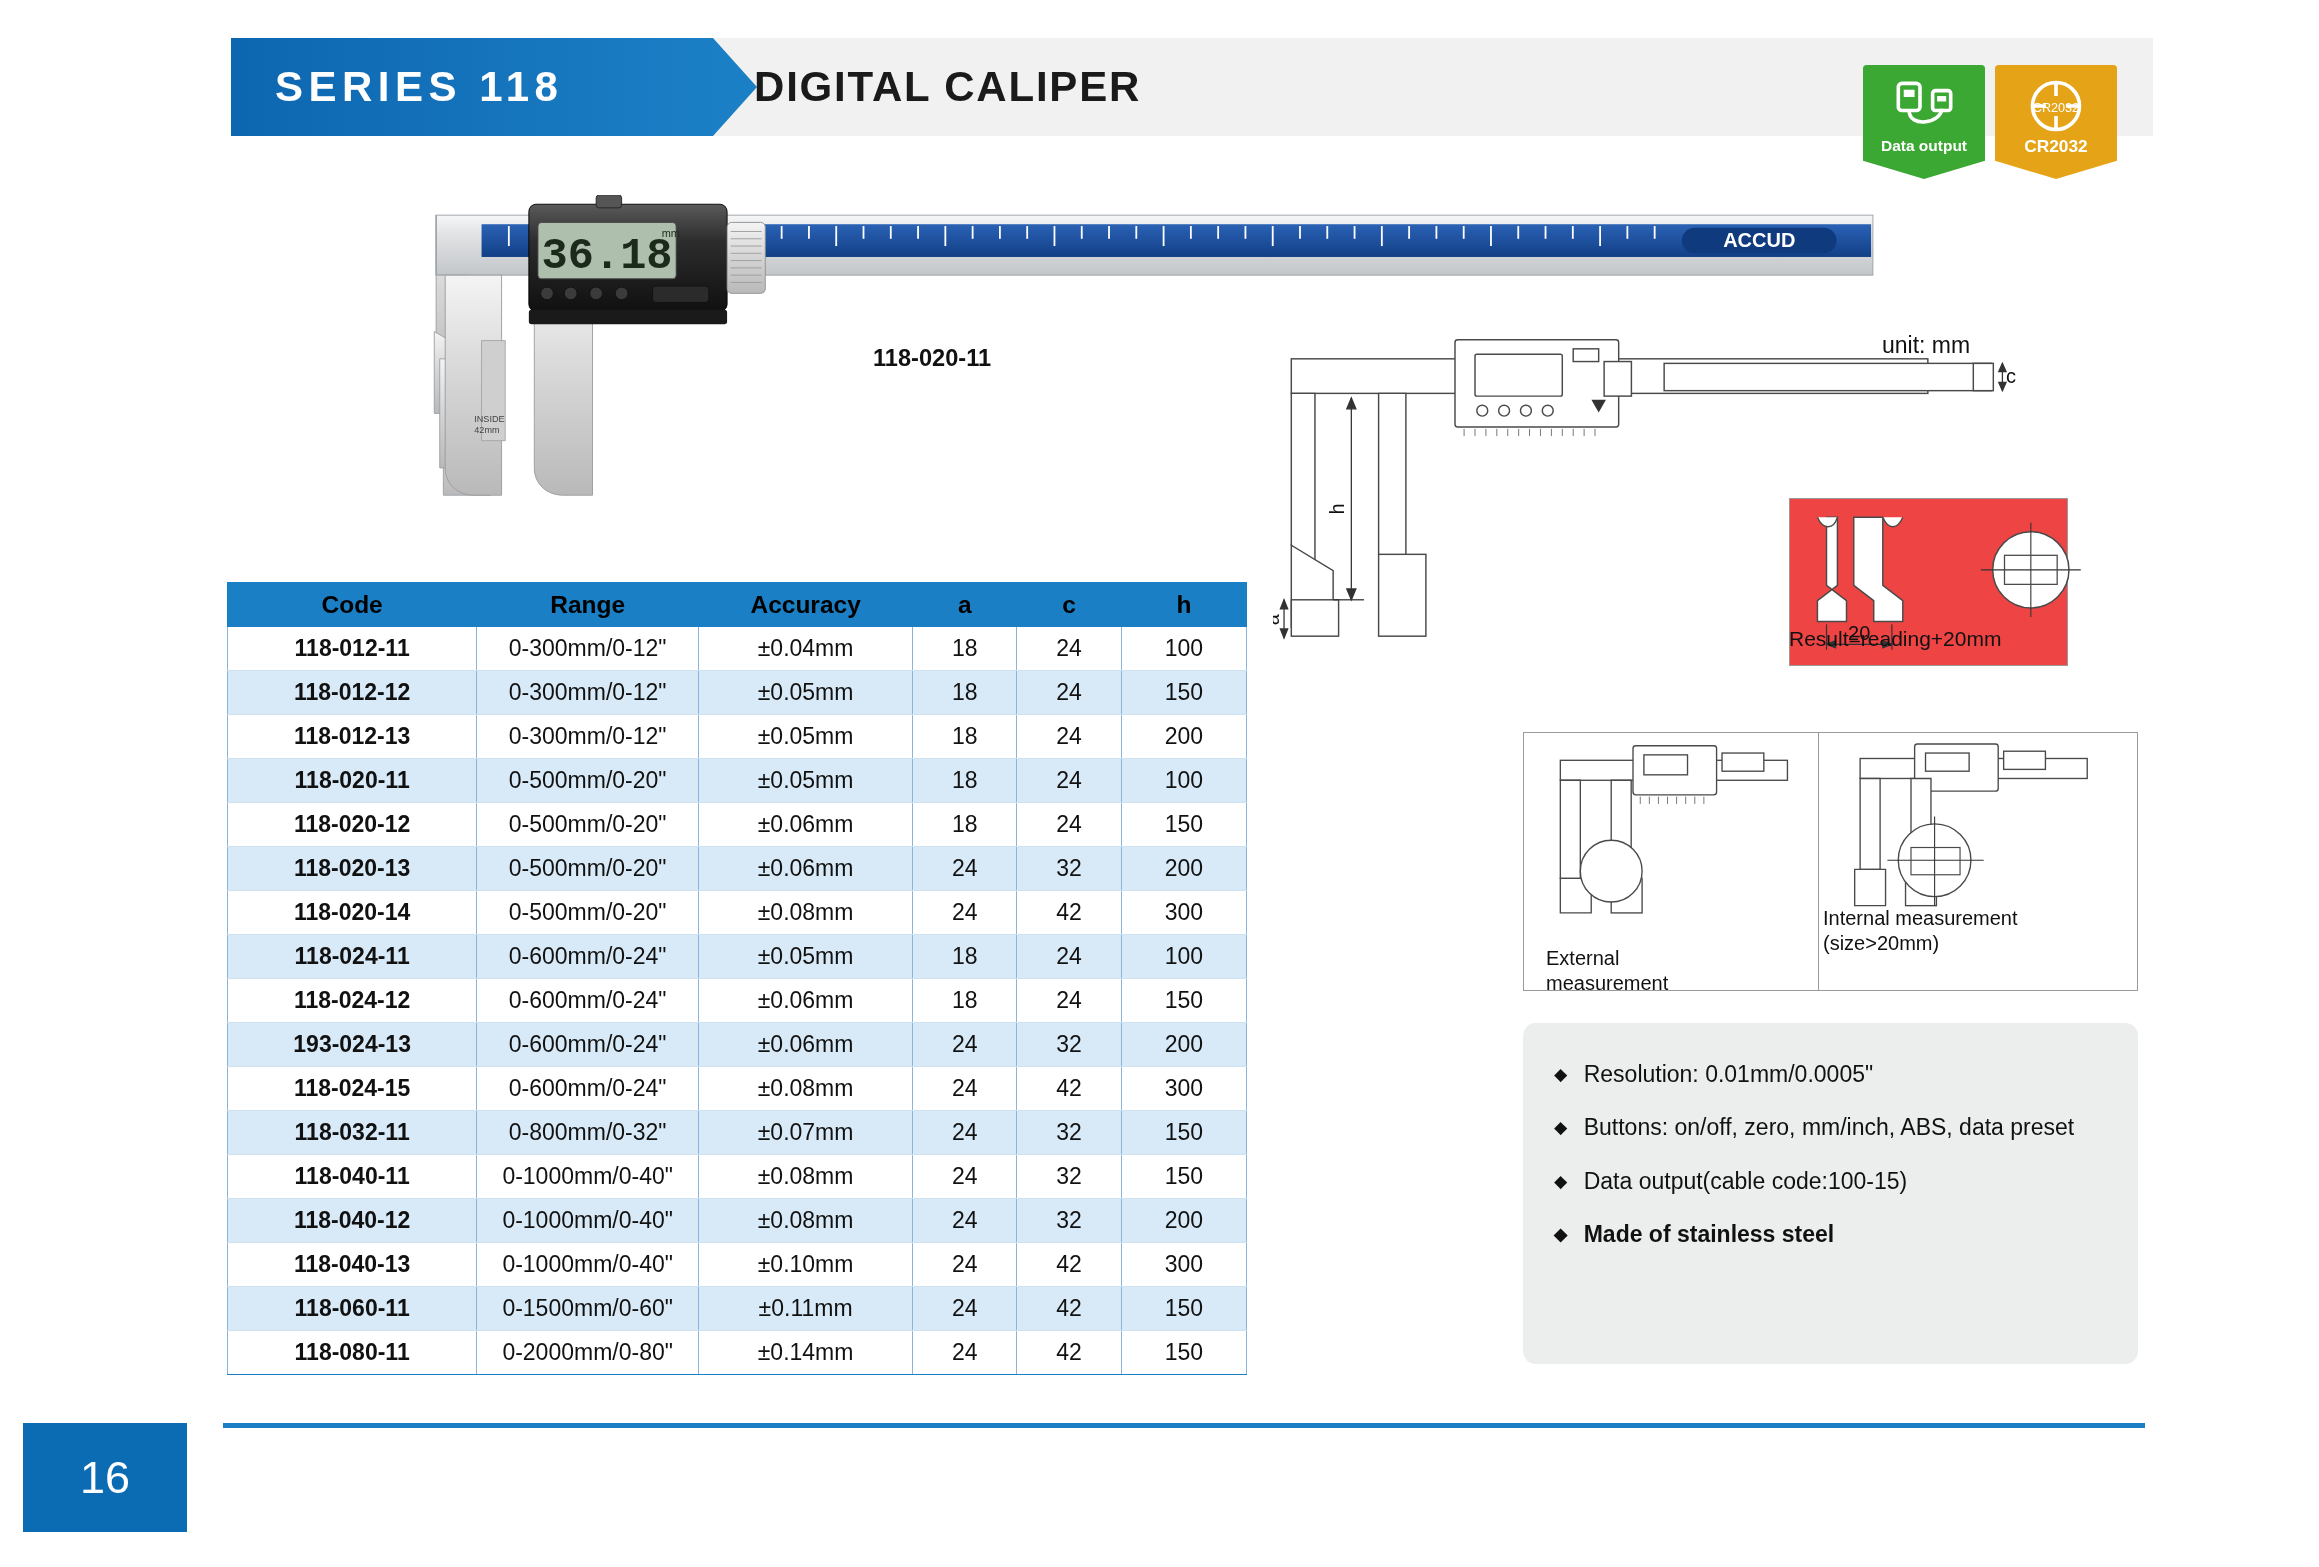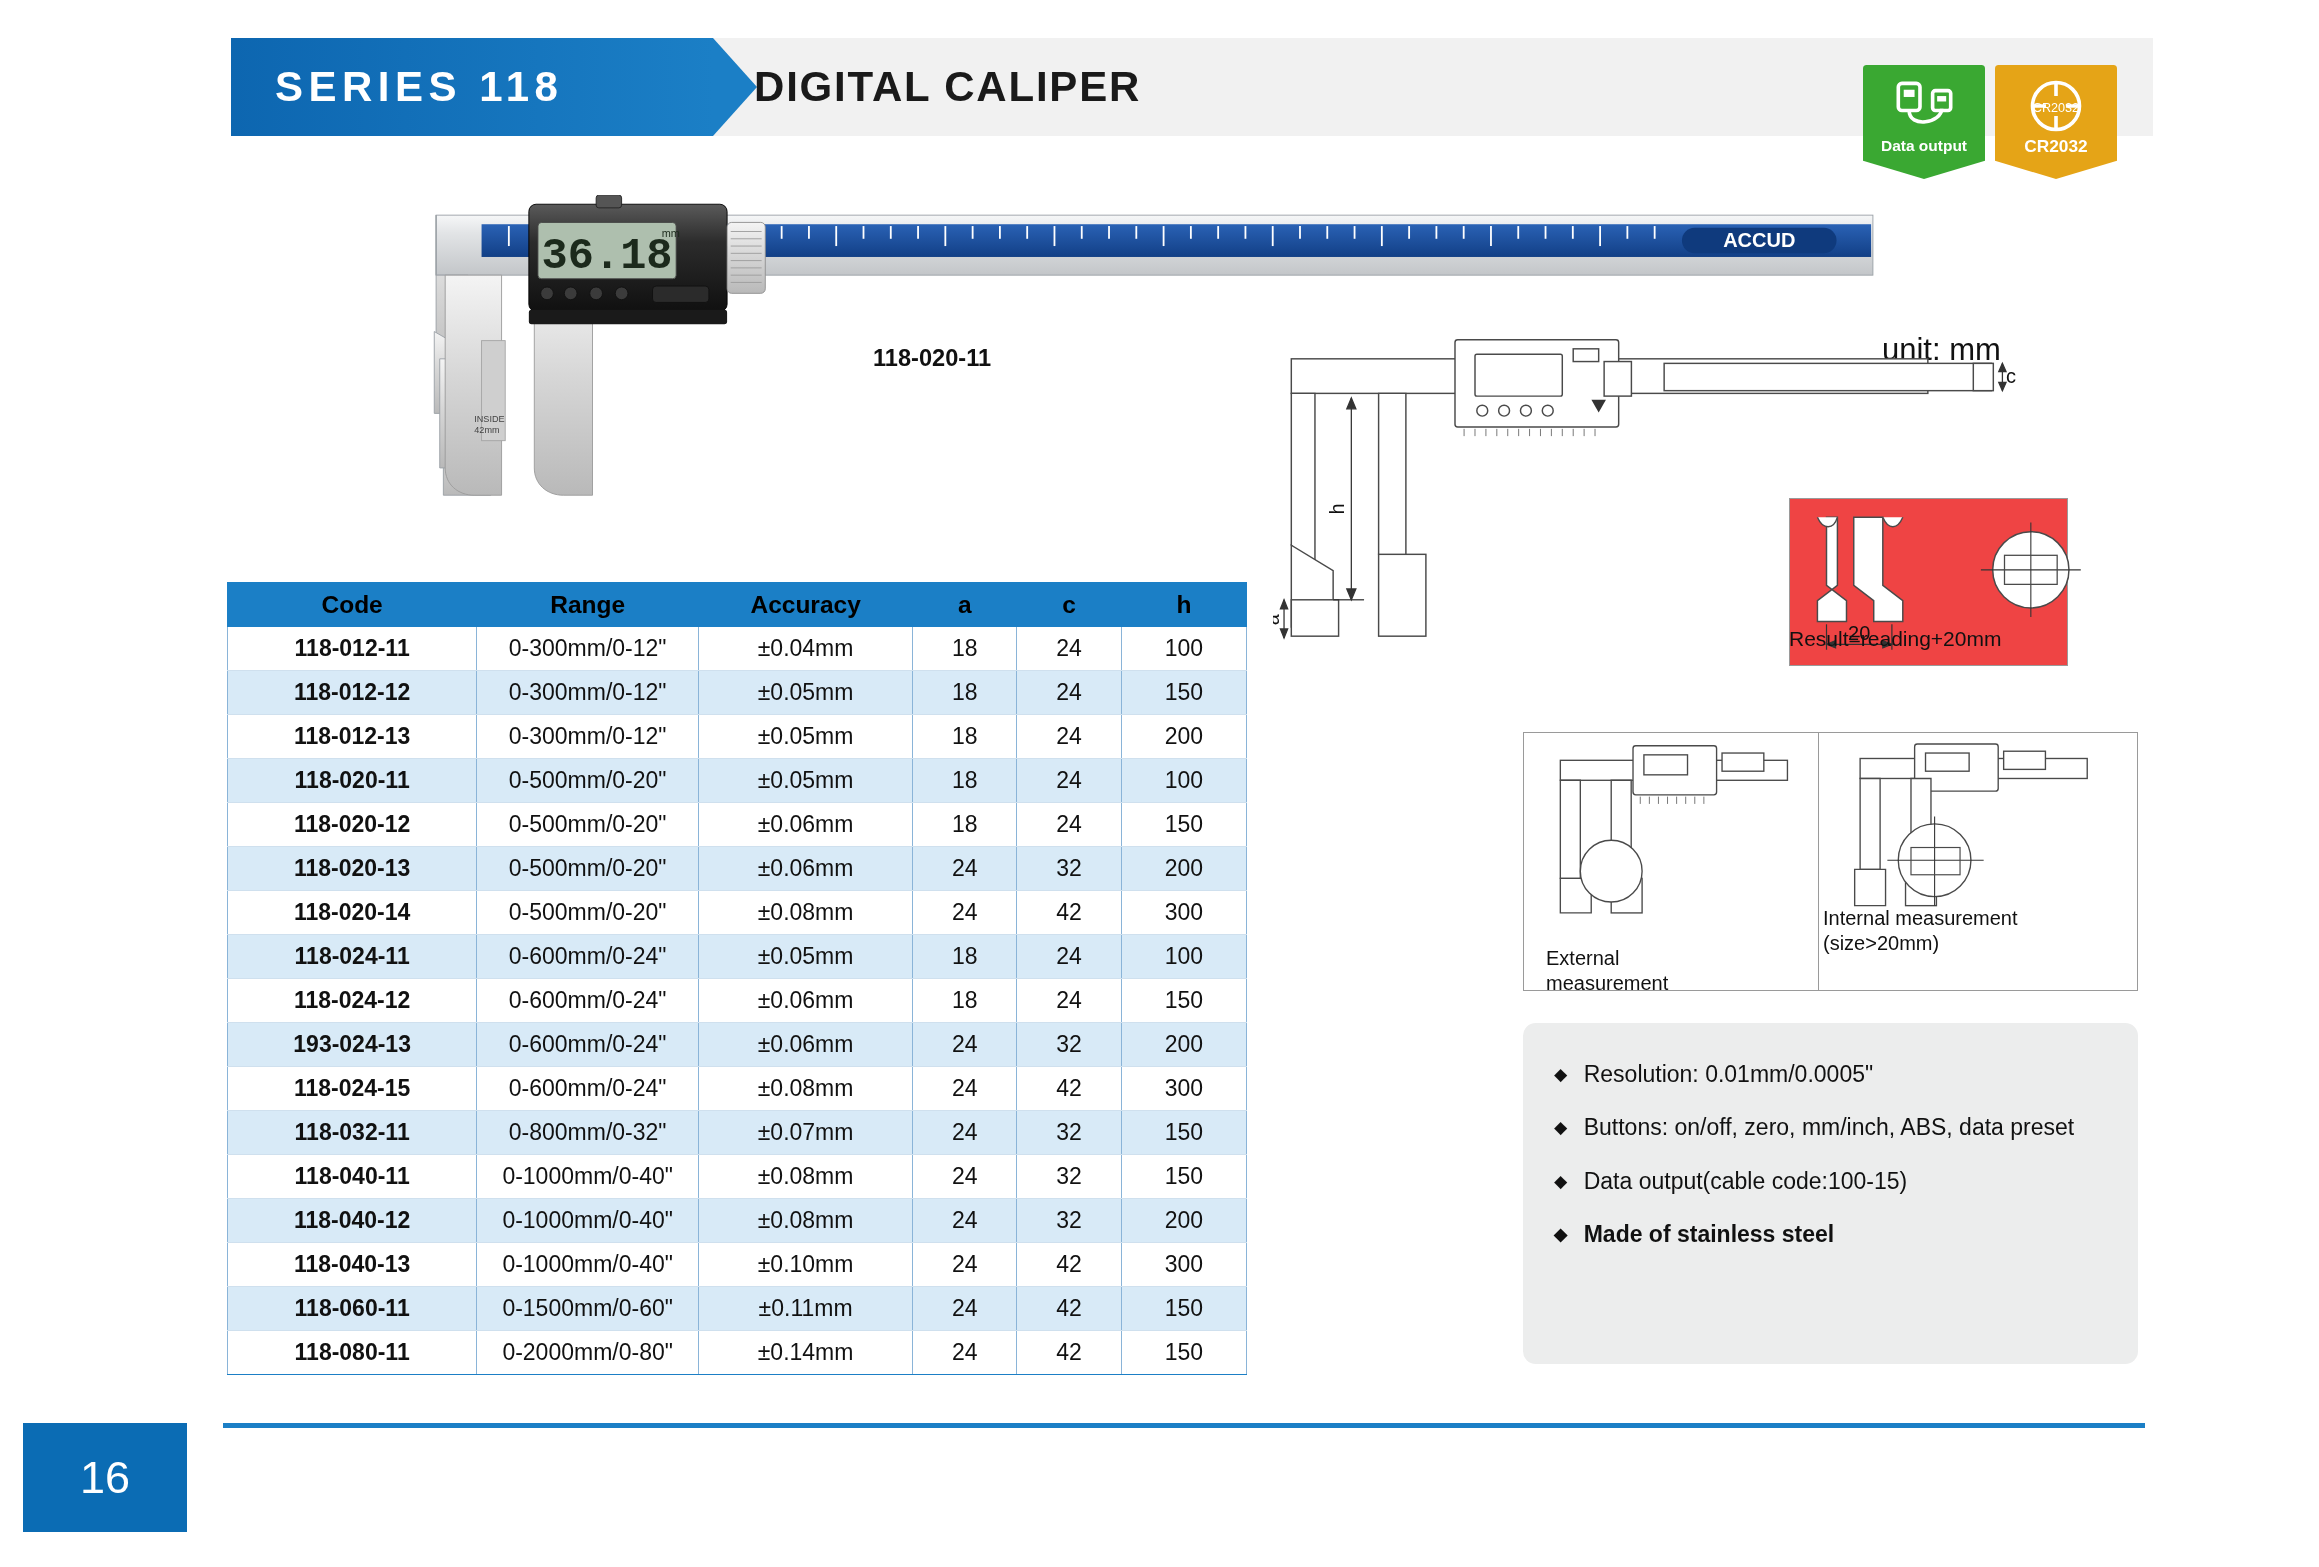--- a/index.html
+++ b/index.html
@@ -137,21 +137,21 @@
   #spec-table col.c-acc { width: 195px; }
   #spec-table col.c-a { width: 95px; }
   #spec-table col.c-c { width: 95px; }
   #spec-table col.c-h { width: 114px; }
   #spec-table tbody tr:last-child td { border-bottom: 1.8px solid #1b7fc6; }
 
   
   #unit-label {
     position: absolute;
     left: 1882px; top: 332px;
-    font-size: 31px;
+    font-size: 23px;
     color: #111;
   }
   #dim-drawing {
     position: absolute;
     left: 1273px; top: 327px;
     width: 755px; height: 341px;
   }
 
   #box-result {
     position: absolute;

